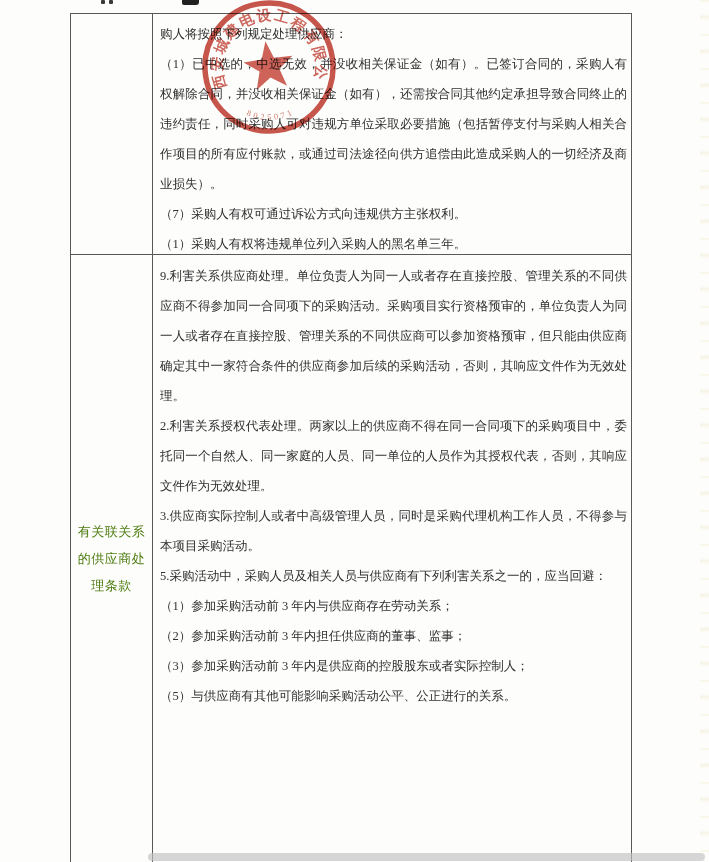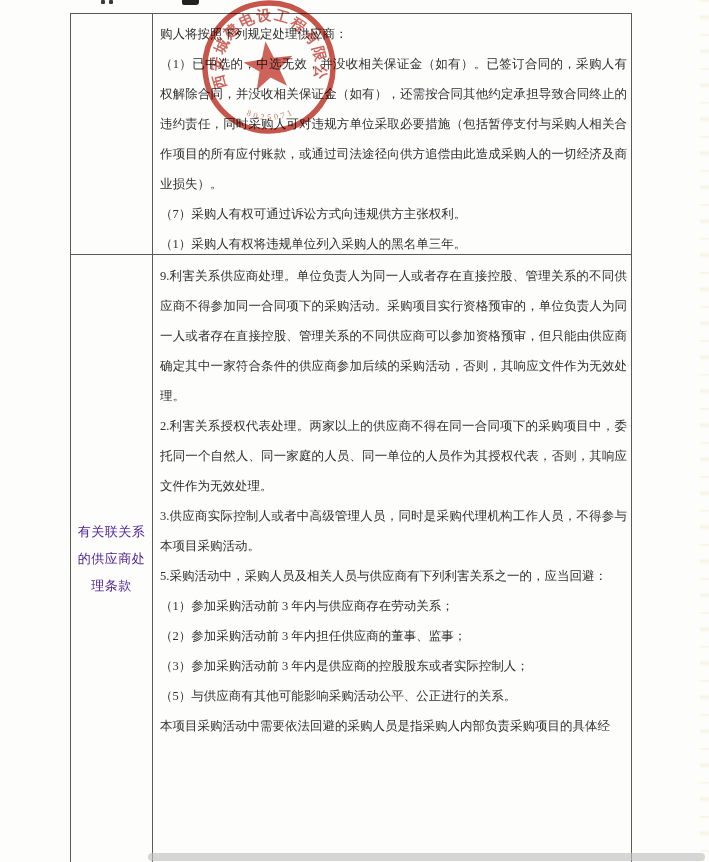--- a/index.html
+++ b/index.html
@@ -59,21 +59,21 @@
     border-right: 1px solid #595959;
     display: flex;
     align-items: center;
     justify-content: center;
   }
   .label-text {
     width: 70px;
     text-align: center;
     font-size: 13px;
     line-height: 27px;
-    color: #4c1d95;
+    color: #4d7c0f;
     letter-spacing: 0.5px;
   }
 
   .cell-content {
     flex: 1 1 auto;
     padding: 5px 4px 0 7px;
     overflow: hidden;
   }
   .row2 .cell-content { padding-top: 6px; }
 
@@ -137,21 +137,20 @@
       </div>
       <div class="cell-content">
         <p>9.利害关系供应商处理。单位负责人为同一人或者存在直接控股、管理关系的不同供应商不得参加同一合同项下的采购活动。采购项目实行资格预审的，单位负责人为同一人或者存在直接控股、管理关系的不同供应商可以参加资格预审，但只能由供应商确定其中一家符合条件的供应商参加后续的采购活动，否则，其响应文件作为无效处理。</p>
         <p>2.利害关系授权代表处理。两家以上的供应商不得在同一合同项下的采购项目中，委托同一个自然人、同一家庭的人员、同一单位的人员作为其授权代表，否则，其响应文件作为无效处理。</p>
         <p>3.供应商实际控制人或者中高级管理人员，同时是采购代理机构工作人员，不得参与本项目采购活动。</p>
         <p>5.采购活动中，采购人员及相关人员与供应商有下列利害关系之一的，应当回避：</p>
         <p>（1）参加采购活动前 3 年内与供应商存在劳动关系；</p>
         <p>（2）参加采购活动前 3 年内担任供应商的董事、监事；</p>
         <p>（3）参加采购活动前 3 年内是供应商的控股股东或者实际控制人；</p>
         <p>（5）与供应商有其他可能影响采购活动公平、公正进行的关系。</p>
-        <p>本项目采购活动中需要依法回避的采购人员是指采购人内部负责采购项目的具体经</p>
       </div>
     </div>
 
   </div>
 
   <svg class="seal" viewBox="0 0 150 150" aria-hidden="true">
 
     <circle cx="75" cy="75" r="64" fill="none" stroke="#bf382c" stroke-width="5.5"></circle>
 
     <polygon points="75,49 81.2,66.5 99.7,67 85,78.2 90.3,96 75,85.5 59.7,96 65,78.2 50.3,67 68.8,66.5" fill="#c23a2d" opacity="0.92"></polygon>

